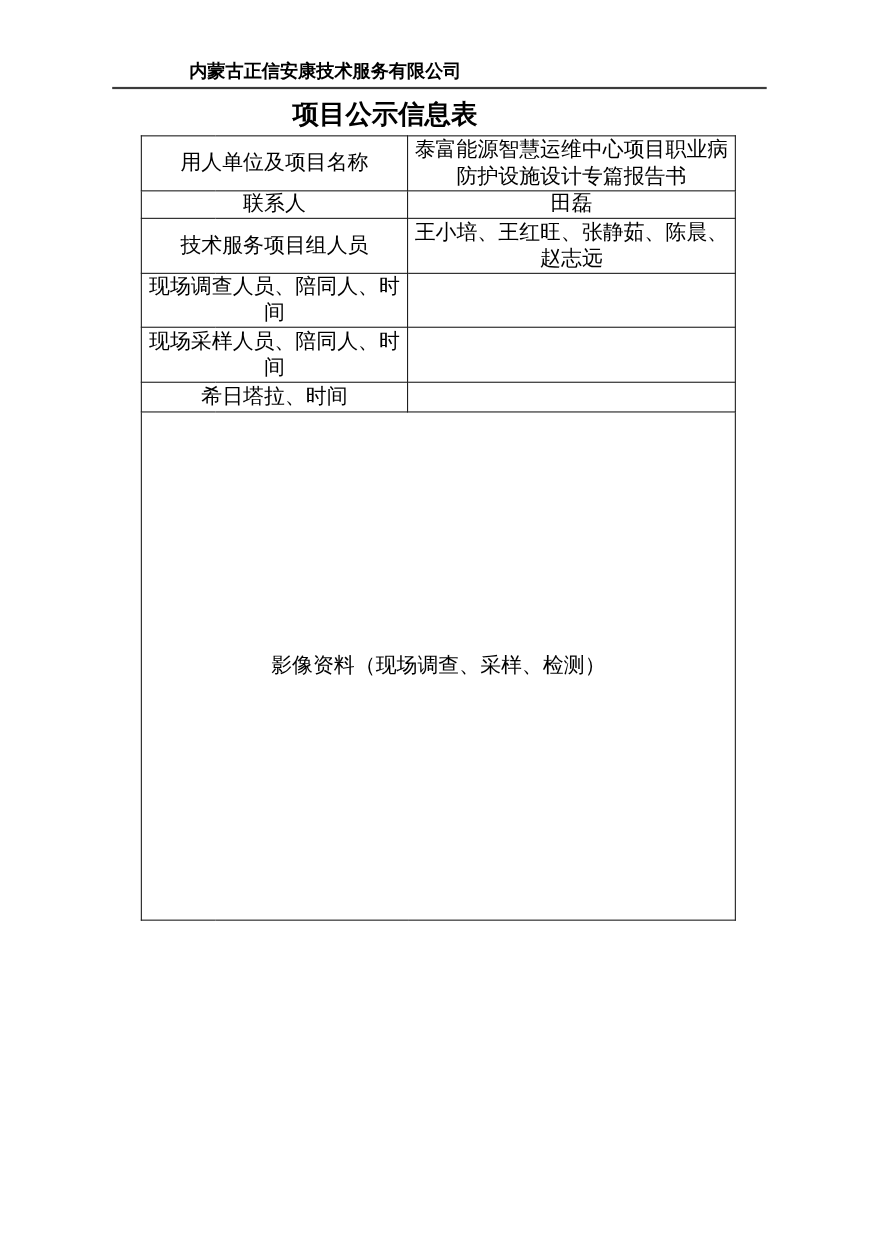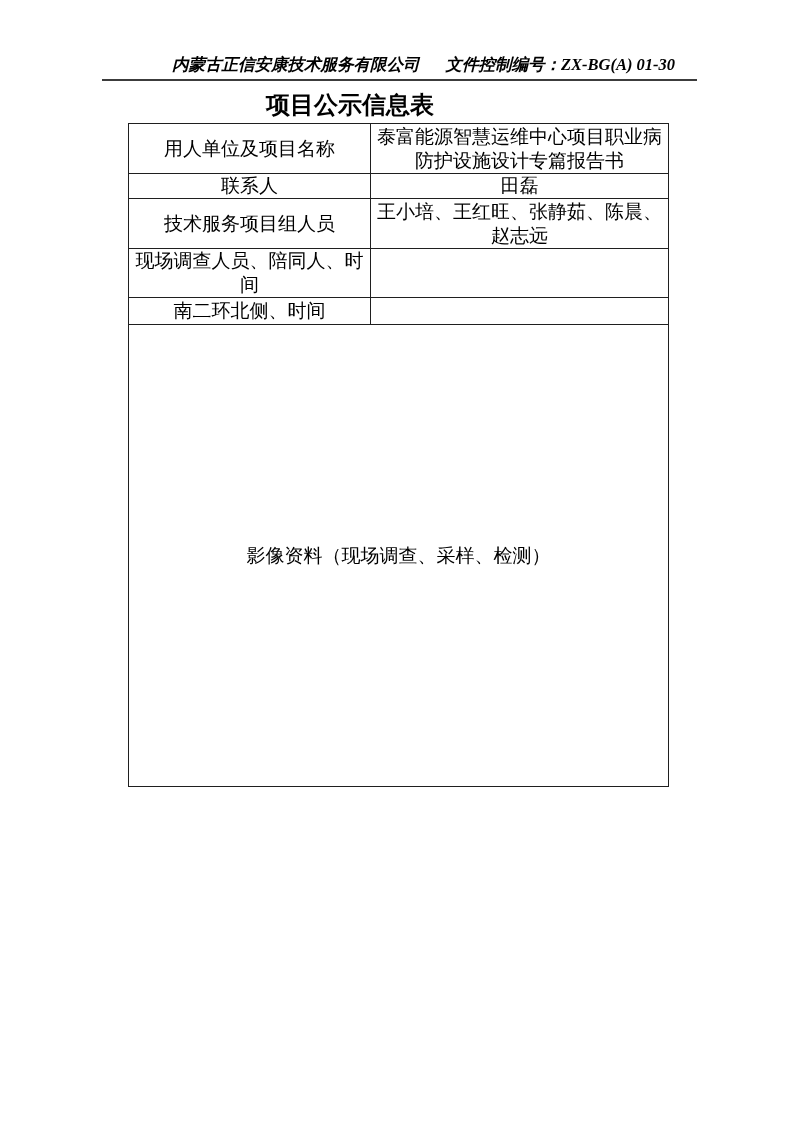--- a/index.html
+++ b/index.html
@@ -15,21 +15,20 @@
   .doc-header {
     position: absolute;
     top: 55px;
     left: 172px;
     display: flex;
     gap: 26px;
     font-size: 16.5px;
     font-weight: bold;
     line-height: 19px;
     white-space: nowrap;
-    font-style: italic;
   }
   .header-rule {
     position: absolute;
     top: 79px;
     left: 102px;
     width: 595px;
     height: 2px;
     background: #3c3c3c;
   }
   .doc-title {
@@ -76,21 +75,20 @@
     padding-top: 4px;
   }
 </style>
 </head>
 <body>
 
 <div class="page">
 
   <div class="doc-header">
     <span>内蒙古正信安康技术服务有限公司</span>
-    <span>文件控制编号：ZX-BG(A) 01-30</span>
   </div>
 
   <div class="header-rule"></div>
 
   <h1 class="doc-title">项目公示信息表</h1>
 
   <table class="info-table">
     <colgroup>
       <col style="width:67px">
       <col style="width:175px">
@@ -109,22 +107,27 @@
       <tr class="r4">
         <td colspan="2">技术服务项目组人员</td>
         <td>王小培、王红旺、张静茹、陈晨、
 赵志远</td>
       </tr>
       <tr class="r5">
         <td colspan="2">现场调查人员、陪同人、时
 间</td>
         <td></td>
       </tr>
+      <tr class="r6">
+        <td colspan="2">现场采样人员、陪同人、时
+间</td>
+        <td></td>
+      </tr>
       <tr class="r7">
-        <td colspan="2">南二环北侧、时间</td>
+        <td colspan="2">希日塔拉、时间</td>
         <td></td>
       </tr>
       <tr class="r8">
         <td colspan="3" class="media-cell">
           <div>影像资料（现场调查、采样、检测）</div>
         </td>
       </tr>
     </tbody>
   </table>
 

